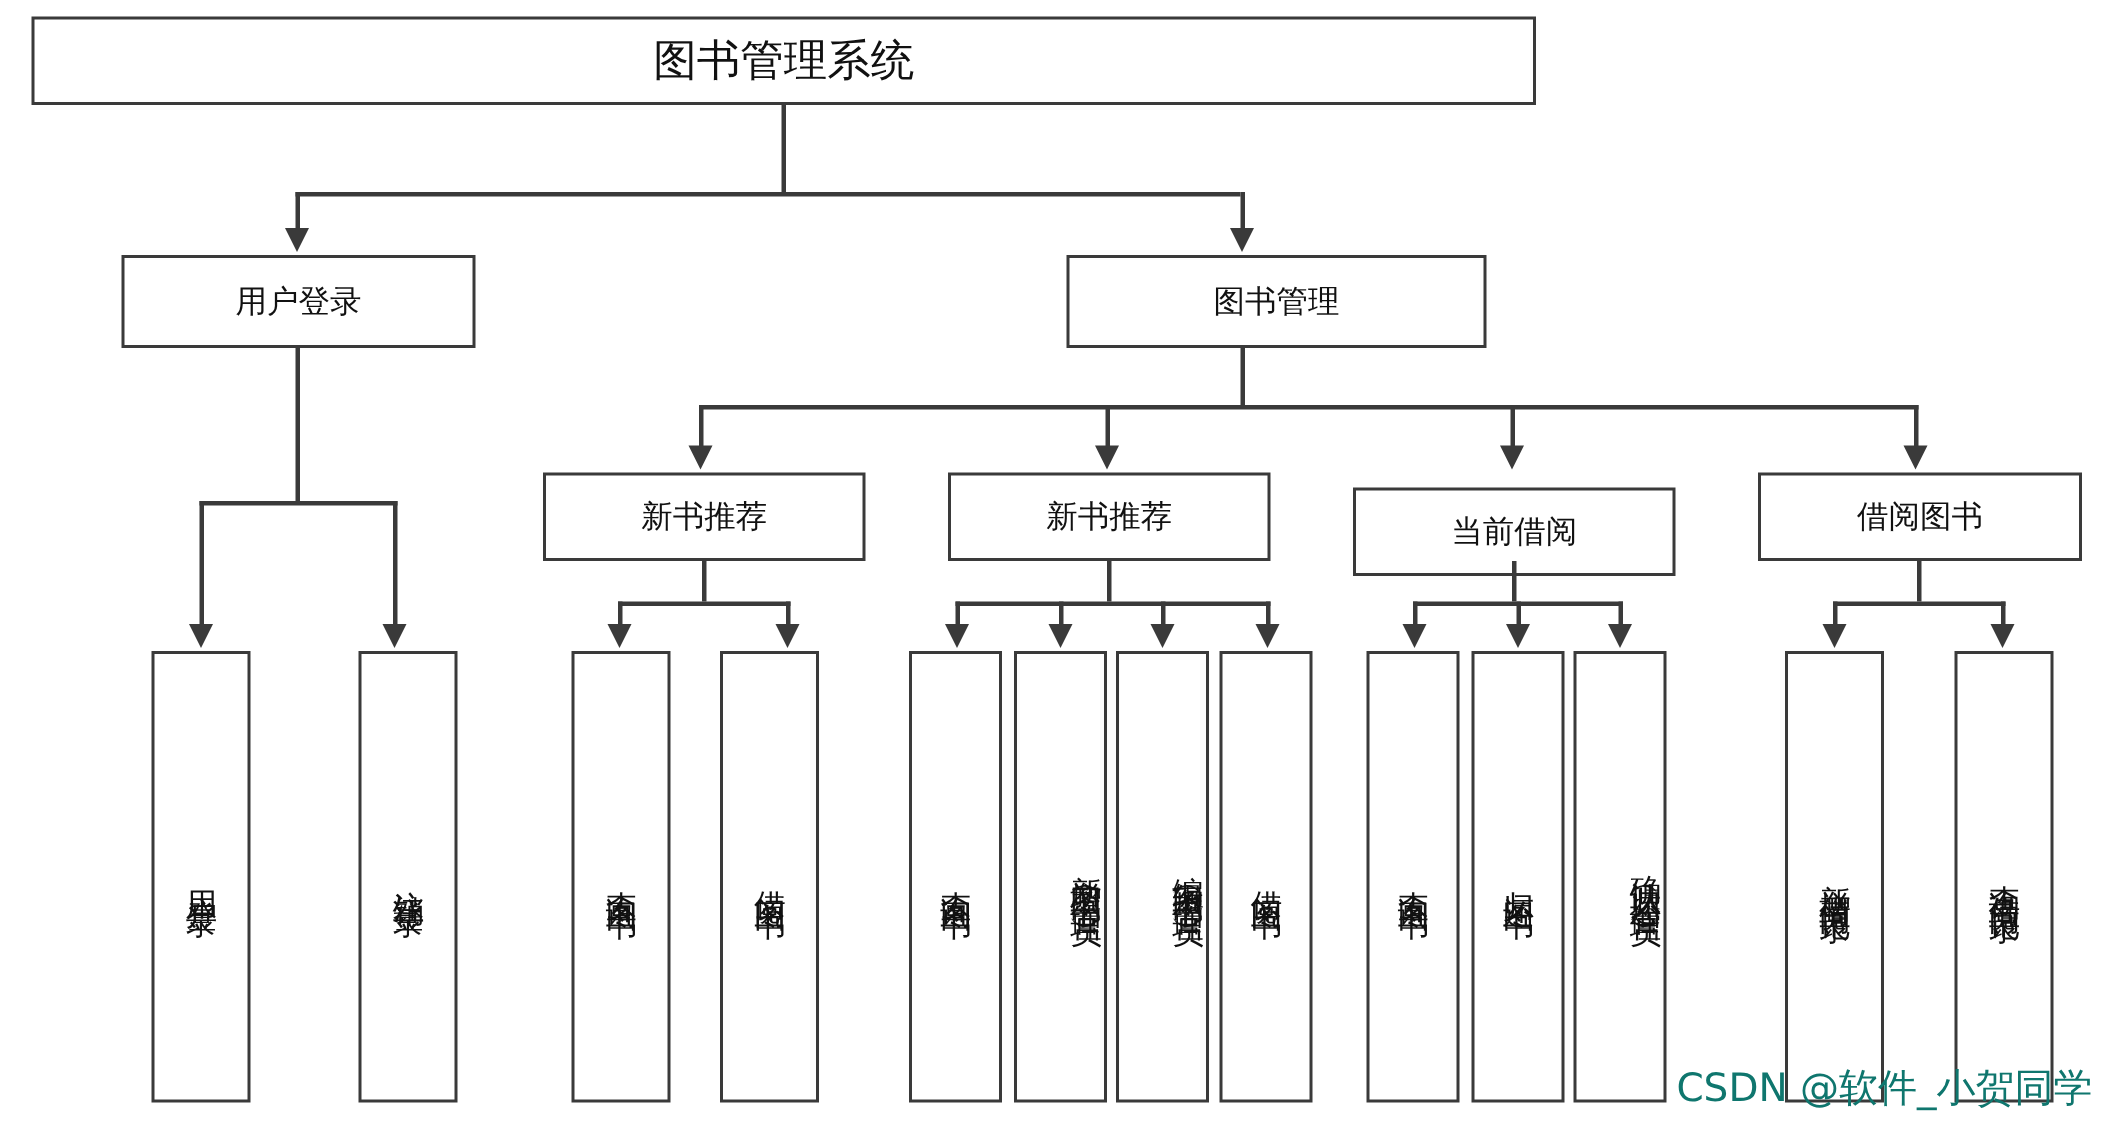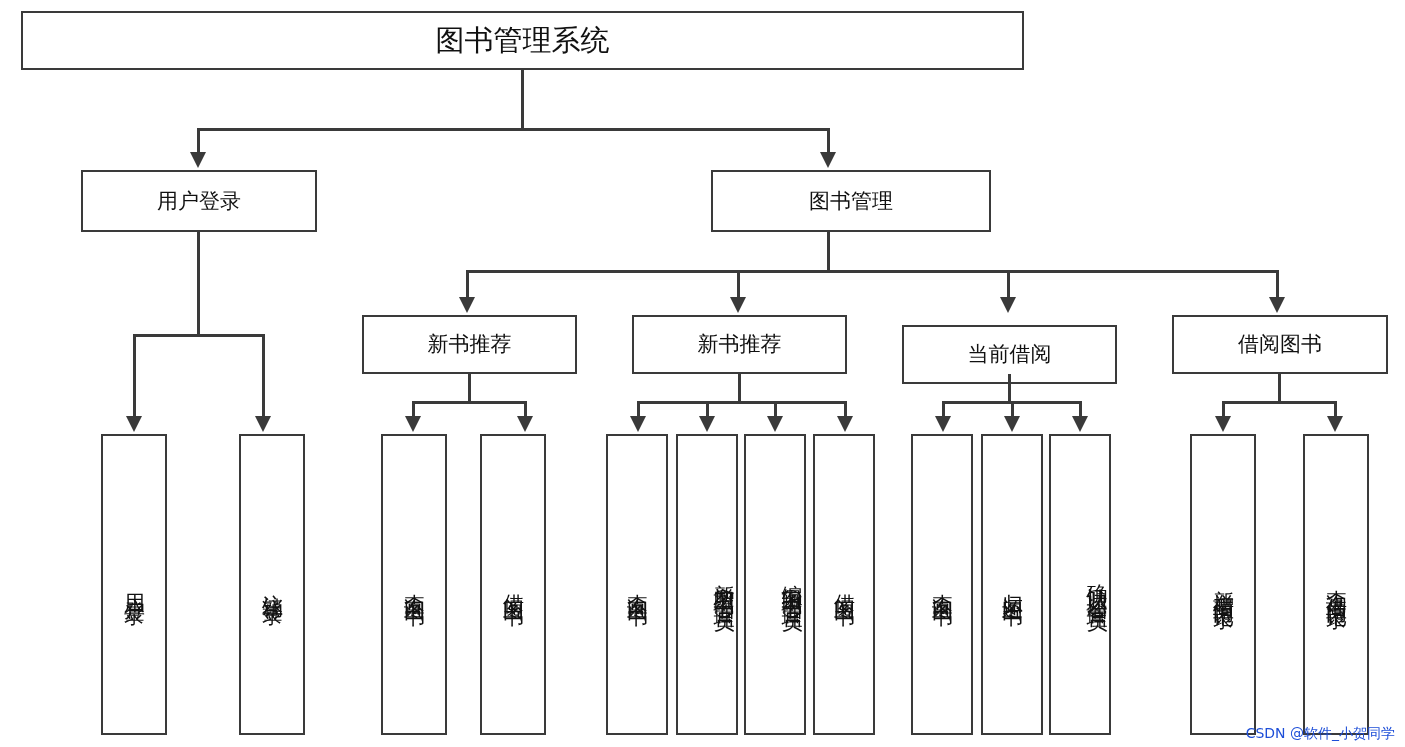--- a/index.html
+++ b/index.html
@@ -74,22 +74,22 @@
     height: 0;
     border-left: 8px solid transparent;
     border-right: 8px solid transparent;
     border-top: 16px solid #3a3a3a;
   }
   
   #watermark {
     position: absolute;
     right: 10px;
     bottom: 4px;
-    font-size: 14px;
-    color: #1d4ed8;
+    font-size: 26px;
+    color: #0f766e;
     white-space: nowrap;
     user-select: none;
   }
 </style>
 </head>
 <body>
 
 <div id="canvas">
 
   <div class="node root" style="left:21px; top:11px; width:1003px; height:59px;">

